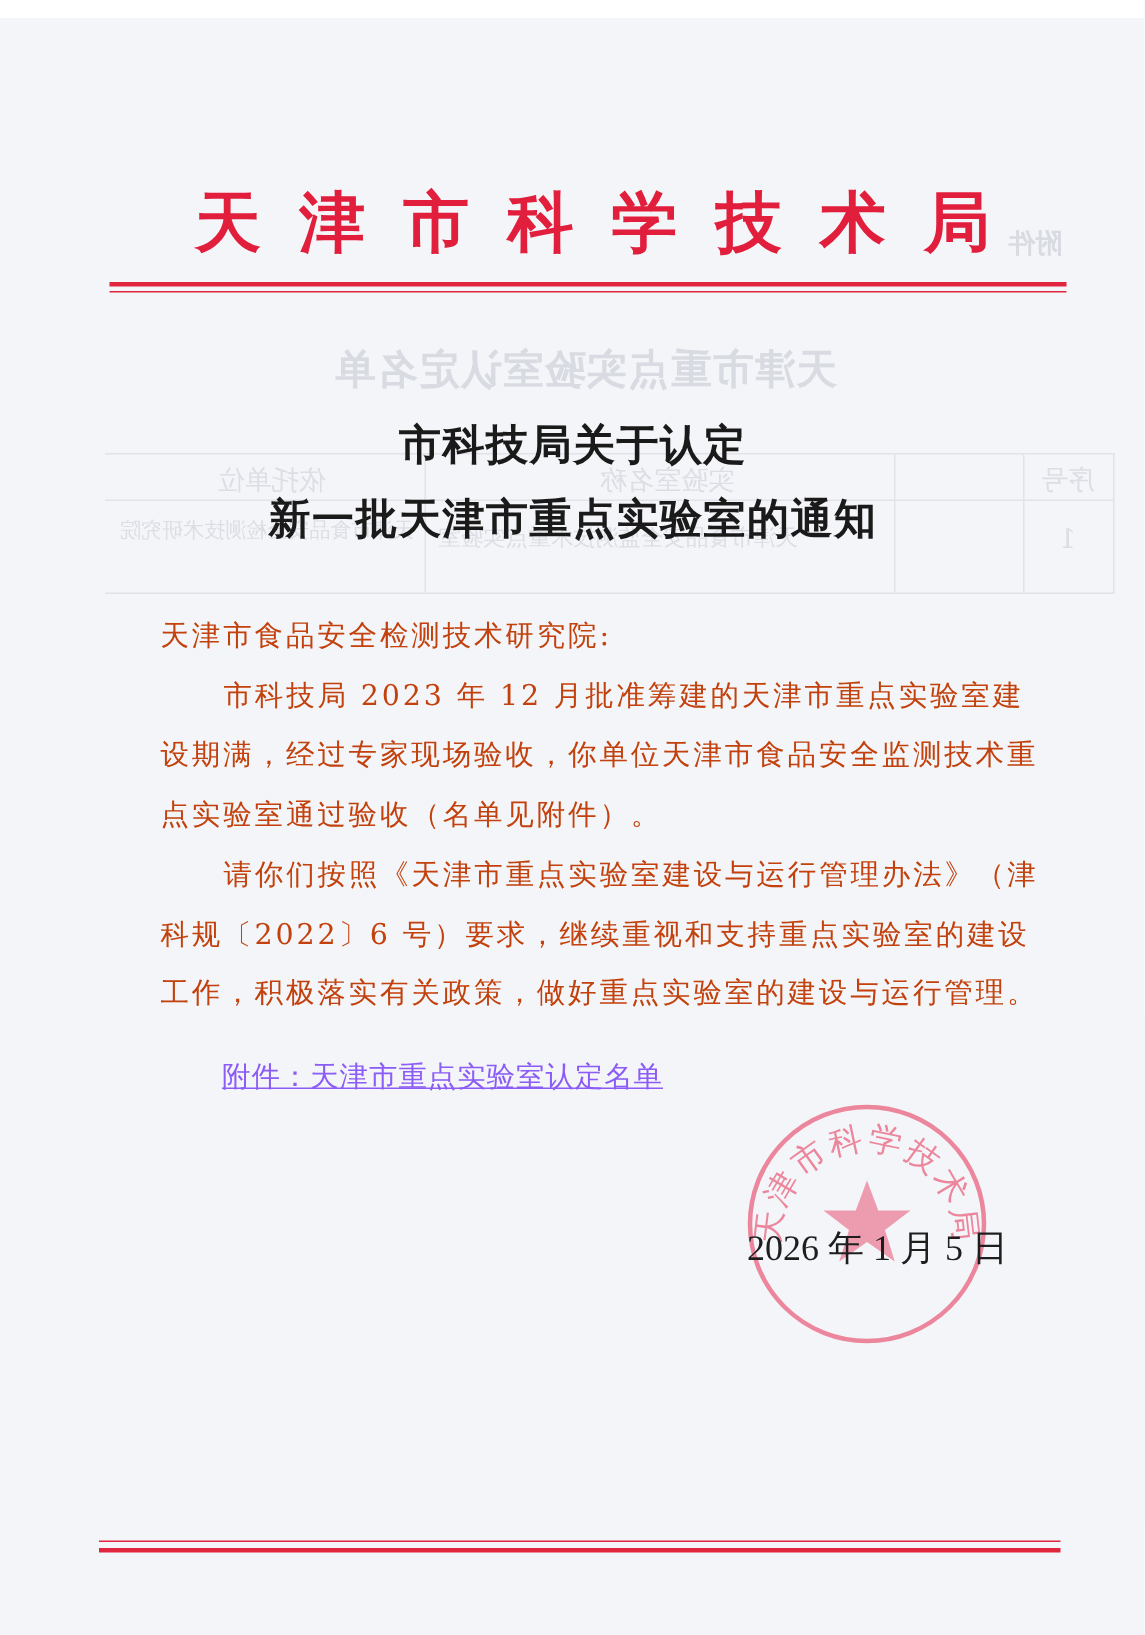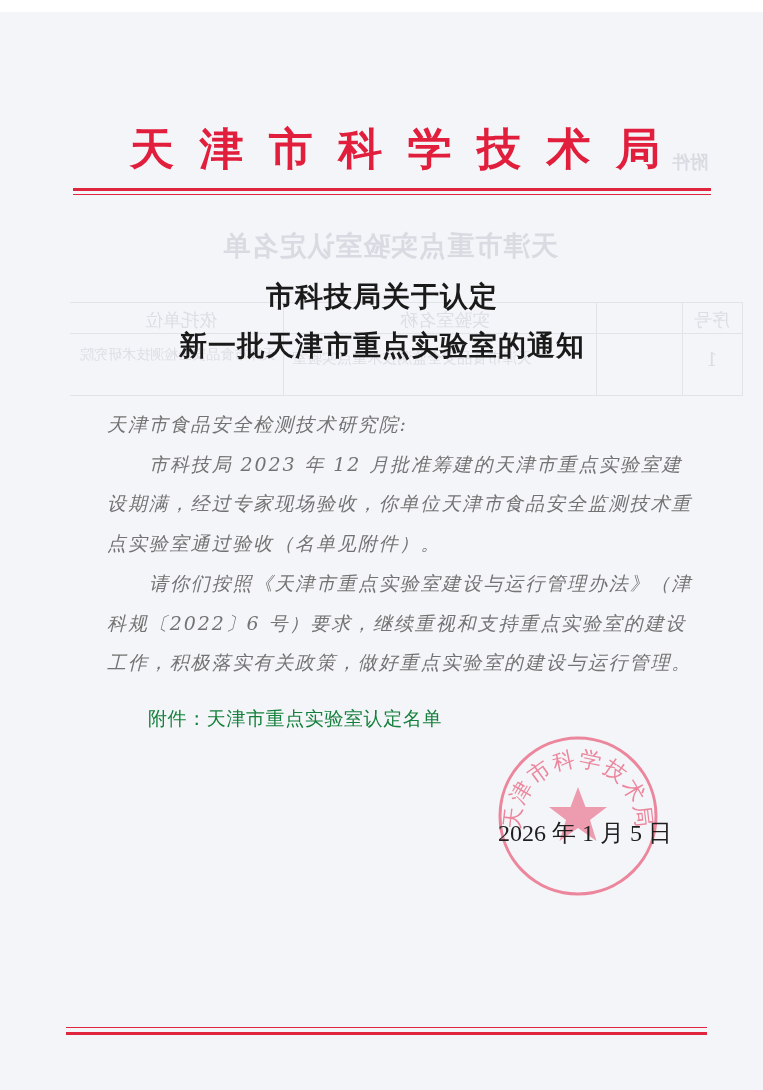--- a/index.html
+++ b/index.html
@@ -115,43 +115,43 @@
     }
     .title.l1 { top: 280px; }
     .title.l2 { top: 329px; }
 
     
     .body-text {
       position: absolute;
       left: 107px;
       top: 405px;
       width: 590px;
-      color: #737373;
+      color: #c2410c;
       font-size: 19px;
       line-height: 39.7px;
       letter-spacing: 1.9px;
       font-family: "DejaVu Serif", "Liberation Serif", serif;
-      font-style: italic;
     }
     .body-text p {
       margin: 0;
     }
     .body-text .indent {
       text-indent: 42px;
     }
     .attachment {
       position: absolute;
       left: 148px;
       top: 700px;
-      color: #15803d;
+      color: #8b5cf6;
       font-size: 19px;
       line-height: 36px;
       letter-spacing: 0.6px;
       white-space: nowrap;
       font-family: "DejaVu Serif", "Liberation Serif", serif;
+      text-decoration: underline;
     }
 
     
     .seal {
       position: absolute;
       left: 497px;
       top: 735px;
       width: 162px;
       height: 162px;
     }

